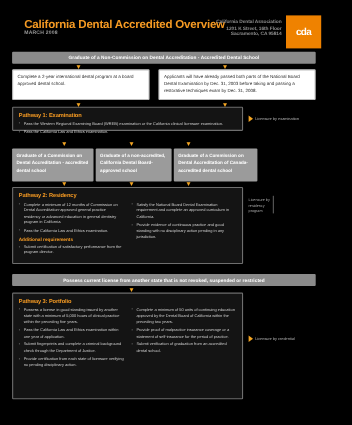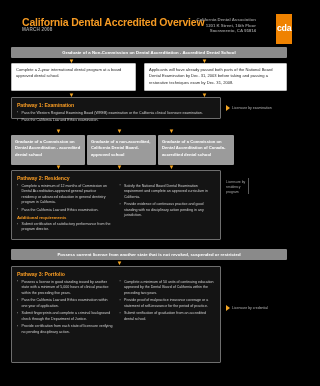--- a/index.html
+++ b/index.html
@@ -26,25 +26,24 @@
   .hdr-right {
     position:absolute; right:42px; top:3px;
     text-align:right; line-height:1.25;
   }
   .hdr-right span {
     display:block; font-size:4.4px; font-weight:bold;
     color:#8e8e8e; letter-spacing:-0.05px; white-space:nowrap;
   }
   .logo-box {
     position:absolute; right:6px; top:0px;
-    width:16px; height:30px; background:#ef8200;
+    width:32px; height:30px; background:#ef8200;
     color:#fff; font-size:9px; font-weight:bold;
     display:flex; align-items:center; justify-content:center;
     letter-spacing:-0.5px;
-    font-family:Liberation Mono, monospace;
   }
 
   
   .banner {
     position:absolute; left:11px; width:276px; height:11px;
     background:#8a8a8a; border-radius:1px;
     display:flex; align-items:center; justify-content:center;
   }
   .banner span {
     font-size:4.3px; font-weight:bold; color:#ffffff;

